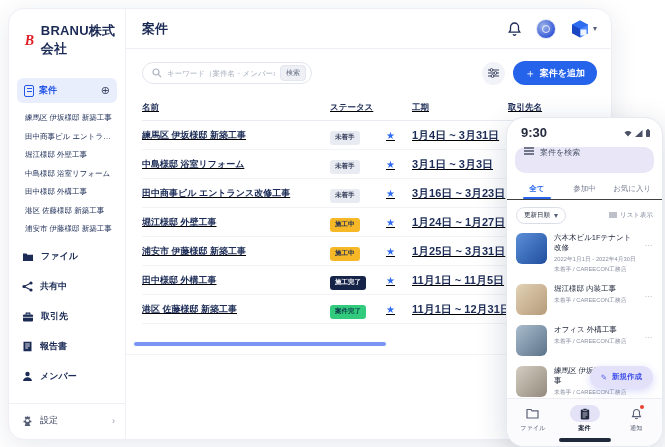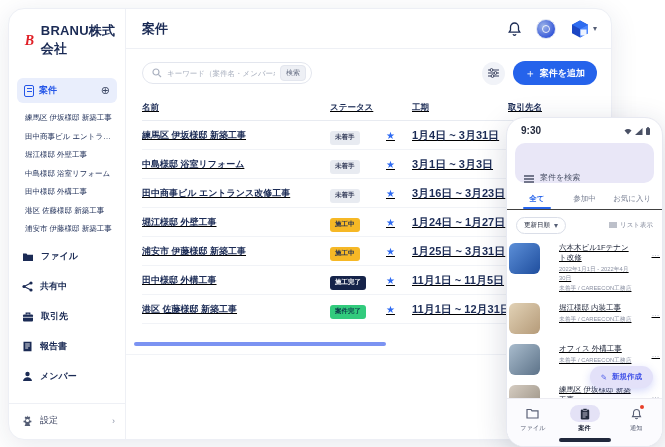--- a/index.html
+++ b/index.html
@@ -67,34 +67,34 @@
   .period { font-size:11px; color:#1b2b55; font-weight:bold; white-space:nowrap; }
   .client { font-size:8.5px; color:#9aa1b2; white-space:nowrap; overflow:hidden; }
   .more { color:#9aa1b2; font-size:9px; letter-spacing:1px; cursor:pointer; }
   .hscroll { position:absolute; left:8px; top:333px; width:252px; height:4px; border-radius:999px; background:#7b93f2; cursor:grab; }
   .content-endline { position:absolute; left:0; right:0; top:345px; border-top:1px solid #f1f3f7; }
 
   
   .phone { position:absolute; left:506px; top:117px; width:157px; height:330px; background:#fff; border-radius:18px;
            border:1px solid #e7e9f1; box-shadow:0 8px 30px rgba(25,39,80,.18); overflow:hidden; }
   .pstatus { display:flex; align-items:center; padding:7px 12px 3px 14px; }
-  .ptime { font-size:10px; font-weight:bold; color:#232a3d; }
+  .ptime { font-size:13px; font-weight:bold; color:#232a3d; }
   .pstat-icons { margin-left:auto; display:flex; align-items:flex-end; gap:3px; }
-  .psearch { margin:4px 8px 5px 8px; height:40px; background:#e9e7f7; border-radius:10px; display:flex; align-items:flex-end; gap:6px; padding:0 9px; }
+  .psearch { margin:4px 8px 5px 8px; height:26px; background:#e9e7f7; border-radius:10px; display:flex; align-items:flex-start; gap:6px; padding:0 9px; }
   .psearch-txt { font-size:8px; color:#4b5268; }
   .ptabs { display:flex; border-bottom:1px solid #404040; padding:0 6px; }
   .ptab { flex:1; text-align:center; font-size:7.5px; color:#7a8194; padding:6px 0 5px; position:relative; cursor:pointer; }
   .ptab.active { color:#2563eb; font-weight:bold; }
   .ptab.active:after { content:""; position:absolute; left:20%; right:20%; bottom:0; height:2px; background:#2563eb; border-radius:2px; }
   .psort { display:flex; align-items:center; padding:7px 9px 4px 9px; }
   .sort-chip { border:1px solid #dadeе8; border:1px solid #dadee8; border-radius:999px; font-size:6.5px; color:#232a3d; padding:3px 7px;
                display:flex; gap:4px; align-items:center; cursor:pointer; background:#fff; }
   .view-toggle { margin-left:auto; display:flex; align-items:center; gap:3px; font-size:6.5px; color:#7a8194; cursor:pointer; }
   .plist { }
-  .pitem { display:flex; gap:19px; padding:5px 2px; align-items:flex-start;text-decoration:underline; }
+  .pitem { display:flex; gap:7px; padding:5px 9px; align-items:flex-start; }
   .pthumb { width:31px; height:31px; border-radius:6px; flex:0 0 31px; }
   .t1 { background:linear-gradient(135deg,#5c8fd8,#1f4e9e); }
   .t2 { background:linear-gradient(135deg,#e2d2b6,#b59b79); }
   .t3 { background:linear-gradient(135deg,#a9bccd,#5d7389); }
   .t4 { background:linear-gradient(135deg,#d6cdc2,#938a7d); }
   .pbody { flex:1; min-width:0; }
   .ptitle { font-size:7.5px; color:#232a3d; line-height:1.35; }
   .pdate { font-size:5.8px; color:#8a90a2; margin-top:1.5px; }
   .pmeta { font-size:5.8px; color:#8a90a2; margin-top:1.5px; }
   .pmore { color:#9aa1b2; font-size:8px; letter-spacing:.5px; cursor:pointer; padding-top:6px; }

